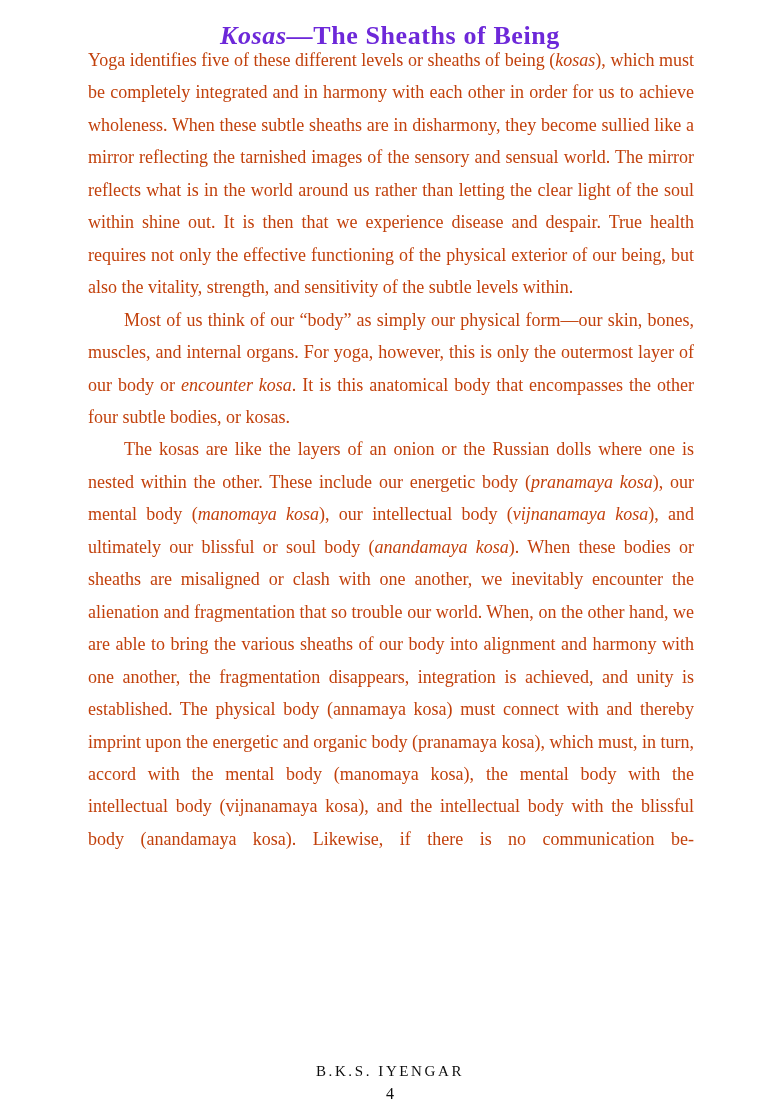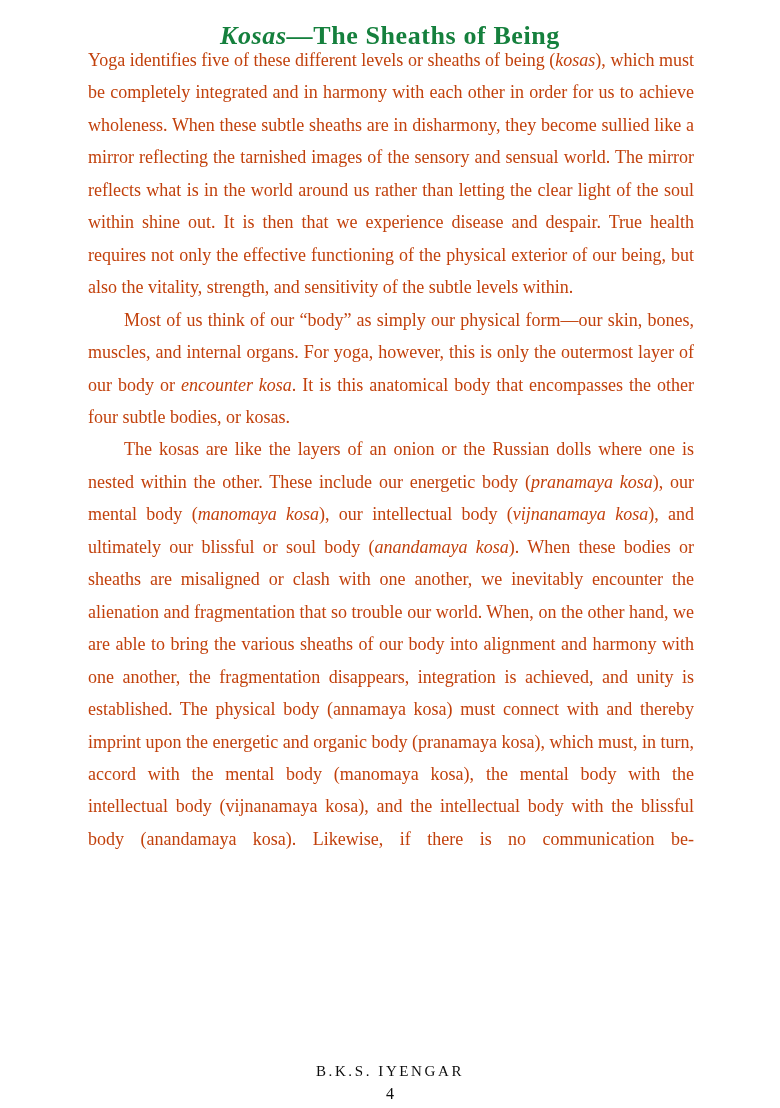--- a/index.html
+++ b/index.html
@@ -28,21 +28,21 @@
   .chapter-title {
     position: absolute;
     left: 0;
     top: 2px;
     width: 780px;
     text-align: center;
     font-size: 26px;
     font-weight: bold;
     letter-spacing: 0.6px;
     line-height: 34px;
-    color: #15803d;
+    color: #6d28d9;
     white-space: nowrap;
   }
   .chapter-title .ital {
     font-style: italic;
   }
 
   .body-text {
     position: absolute;
     left: 88px;
     top: 44px;

